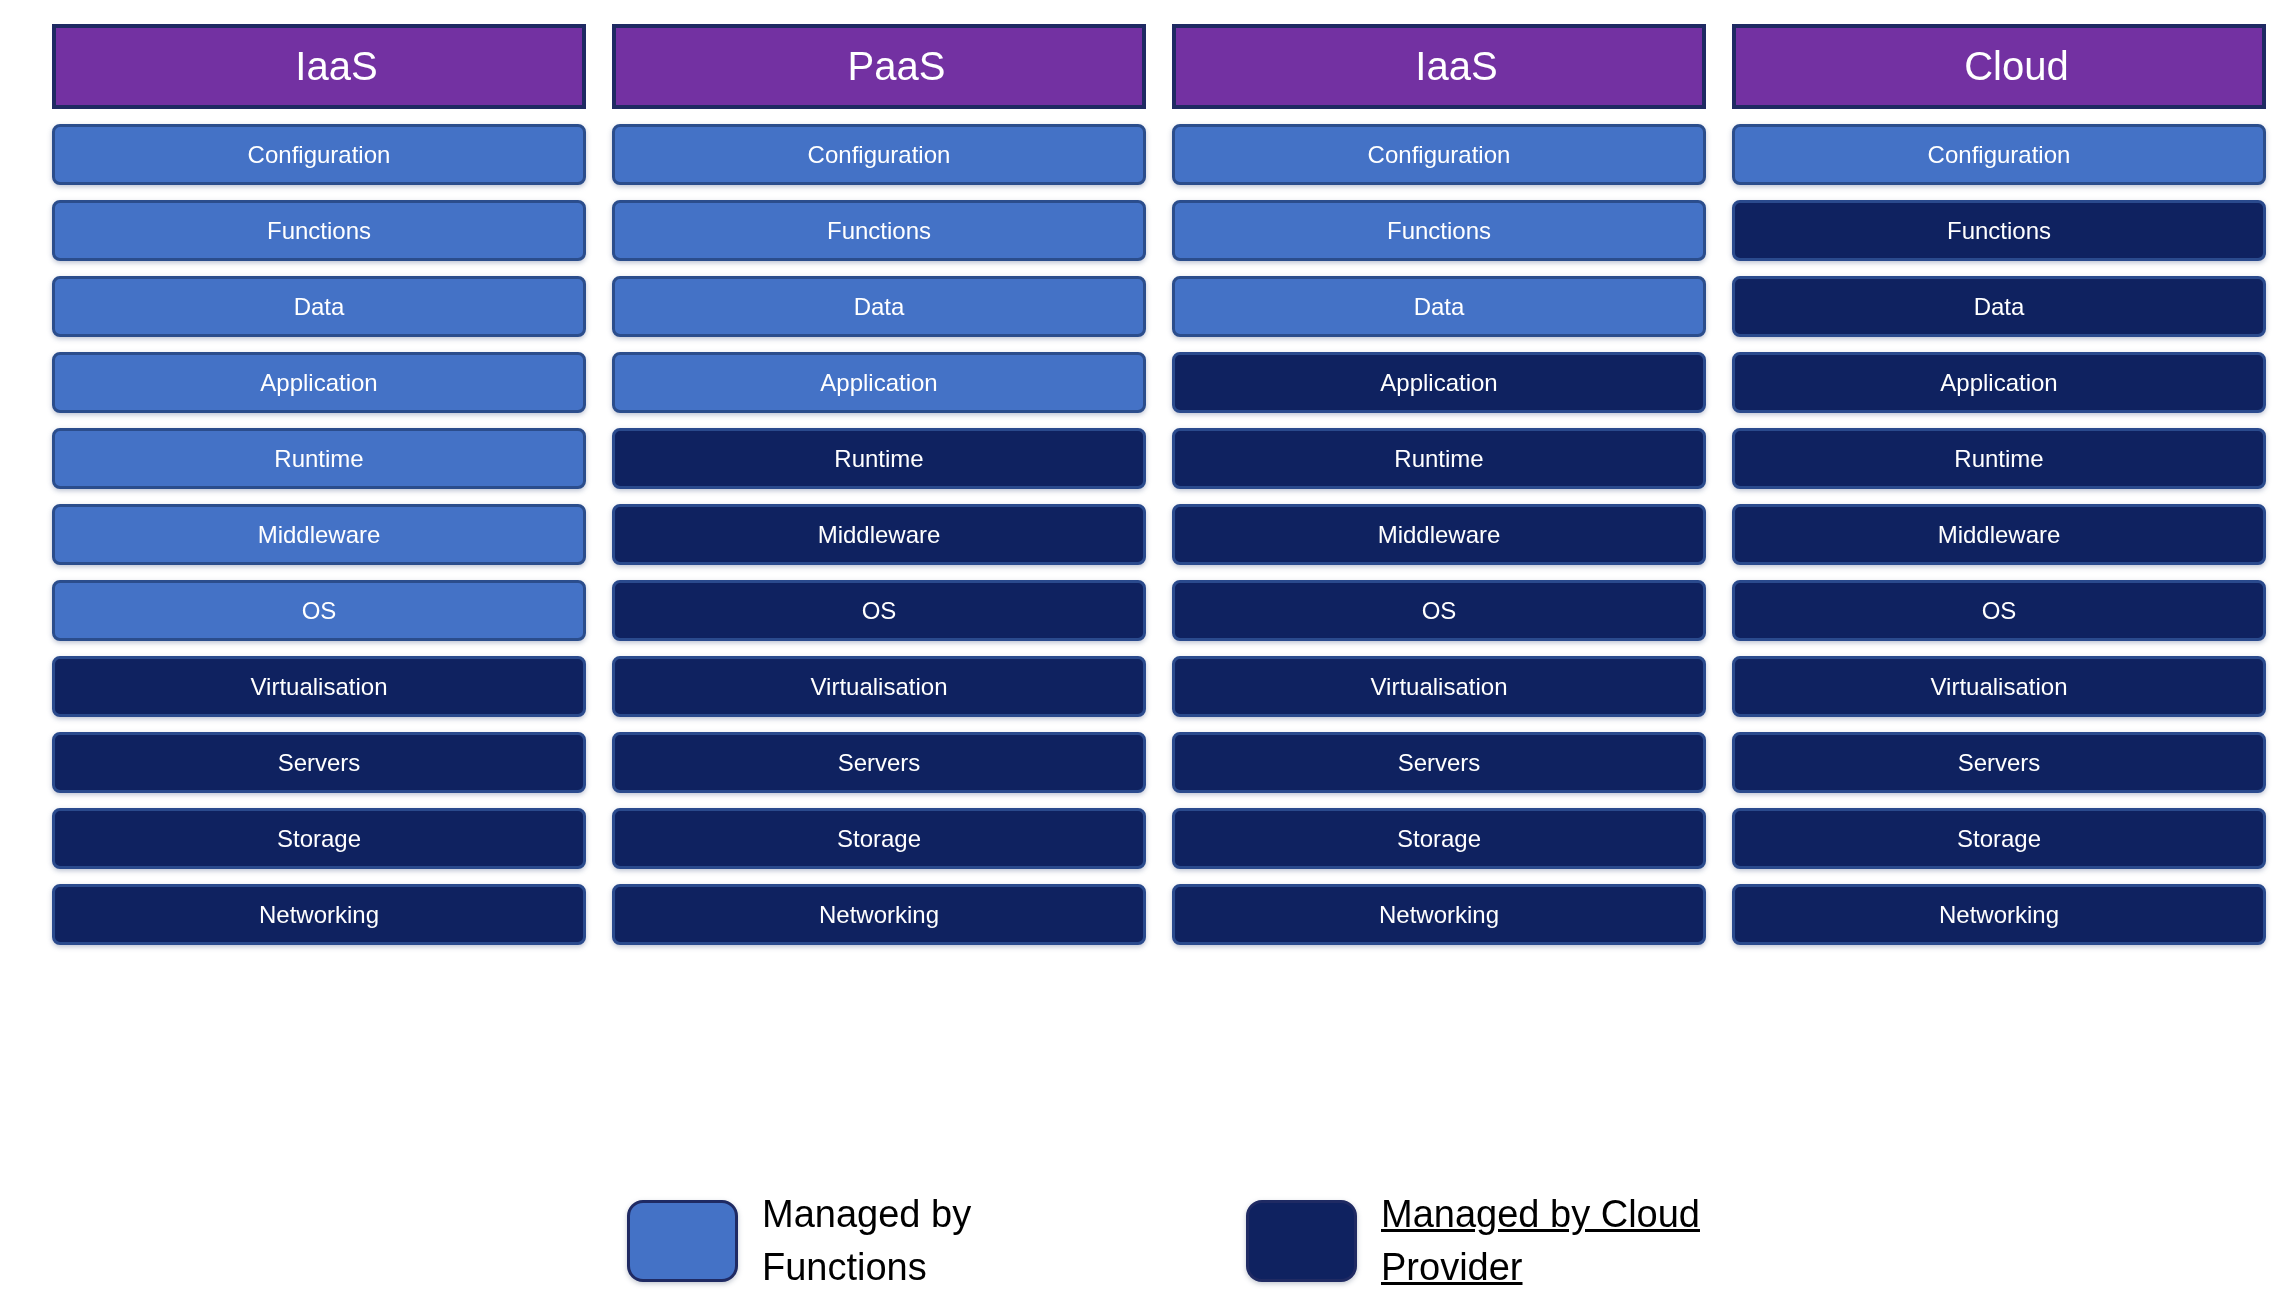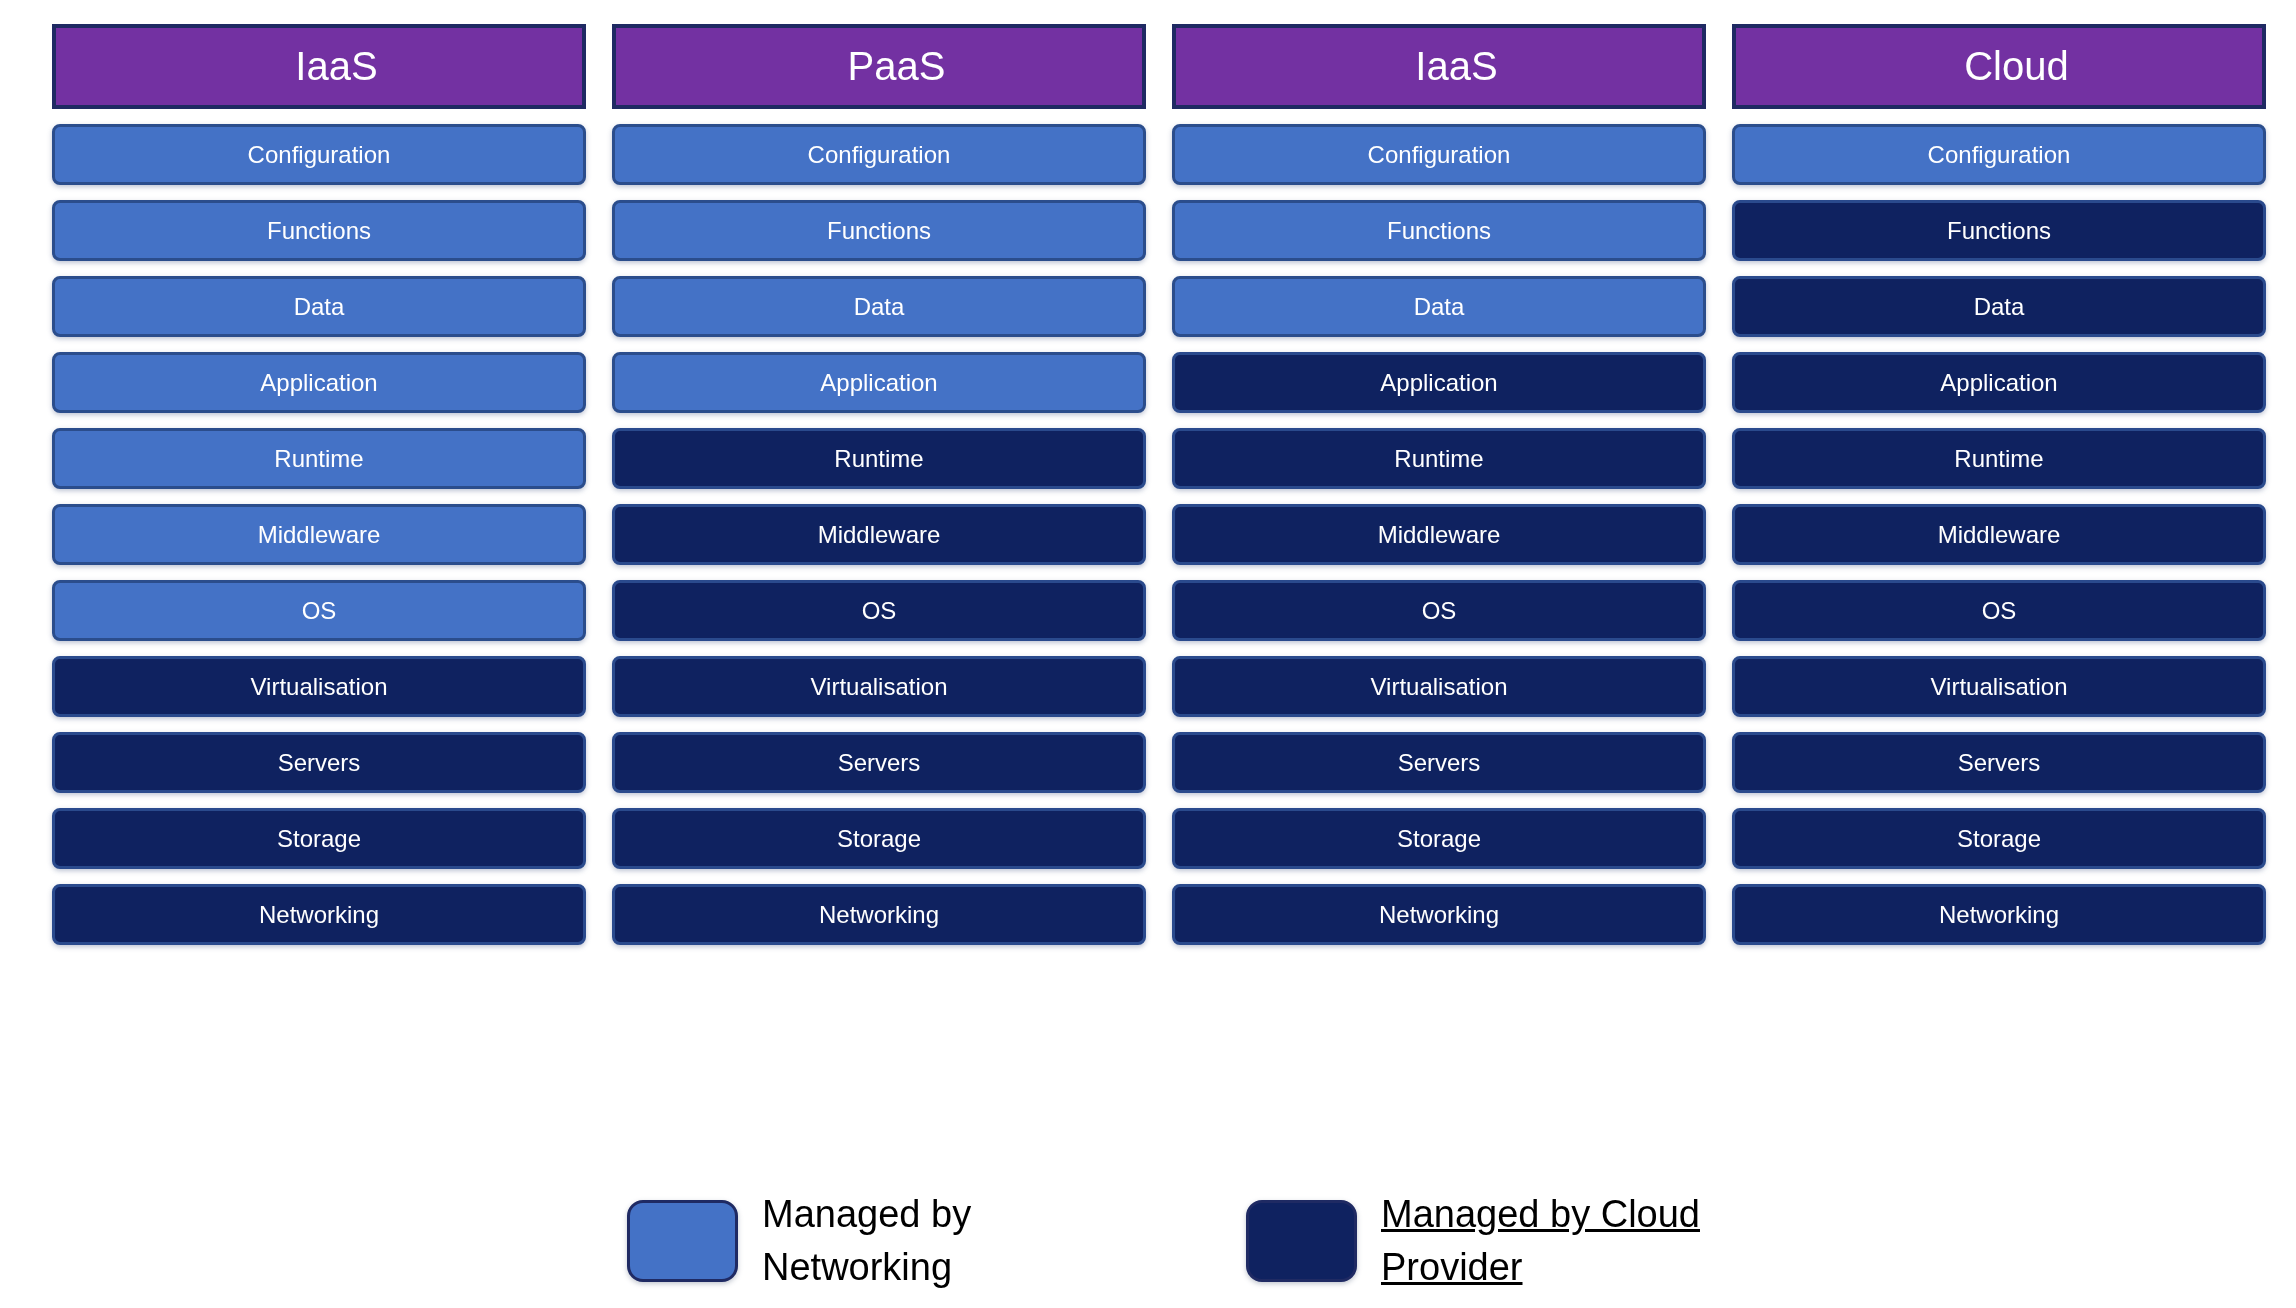--- a/index.html
+++ b/index.html
@@ -153,21 +153,21 @@
         <div class="cell provider">Virtualisation</div>
         <div class="cell provider">Servers</div>
         <div class="cell provider">Storage</div>
         <div class="cell provider">Networking</div>
       </div>
     </div>
   <div class="legend">
     <div class="legend-item first">
       <span class="swatch individual"></span>
       <span class="legend-label">Managed by
-Networking</span>
+Functions</span>
     </div>
     <div class="legend-item second">
       <span class="swatch provider"></span>
       <span class="legend-label">Managed by Cloud
 Provider</span>
     </div>
   </div>
 </div>
 
 </body></html>

